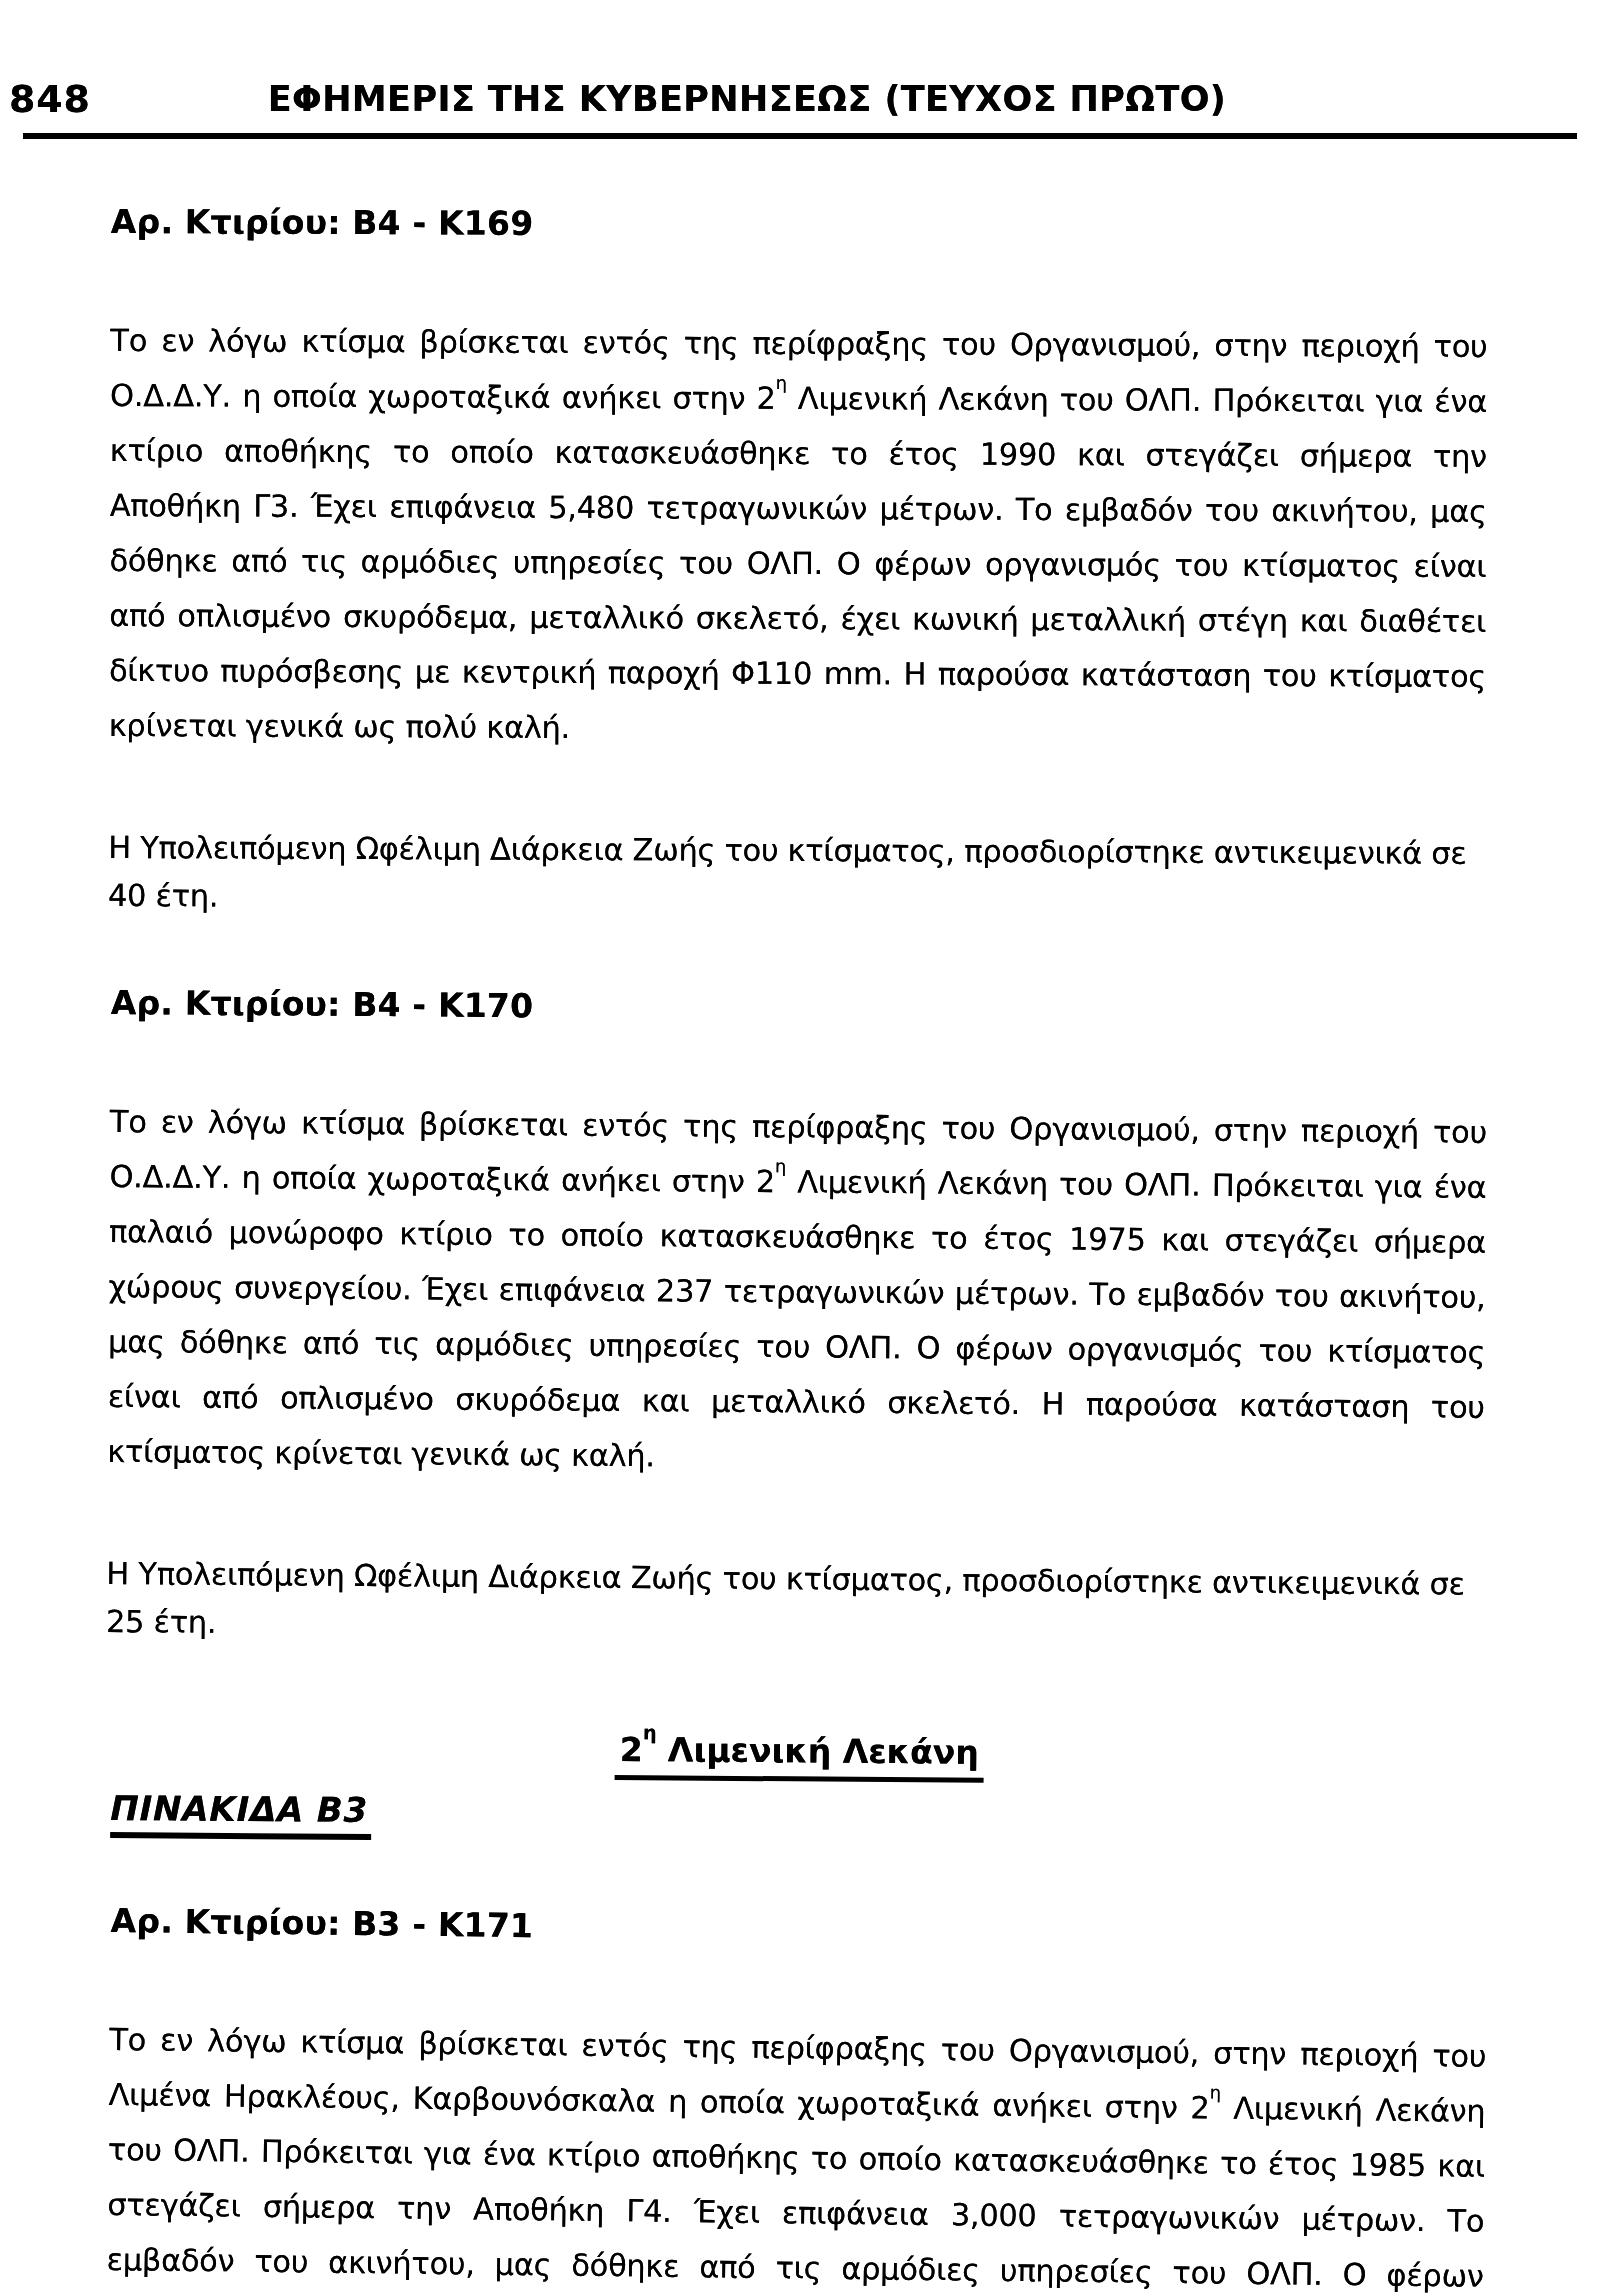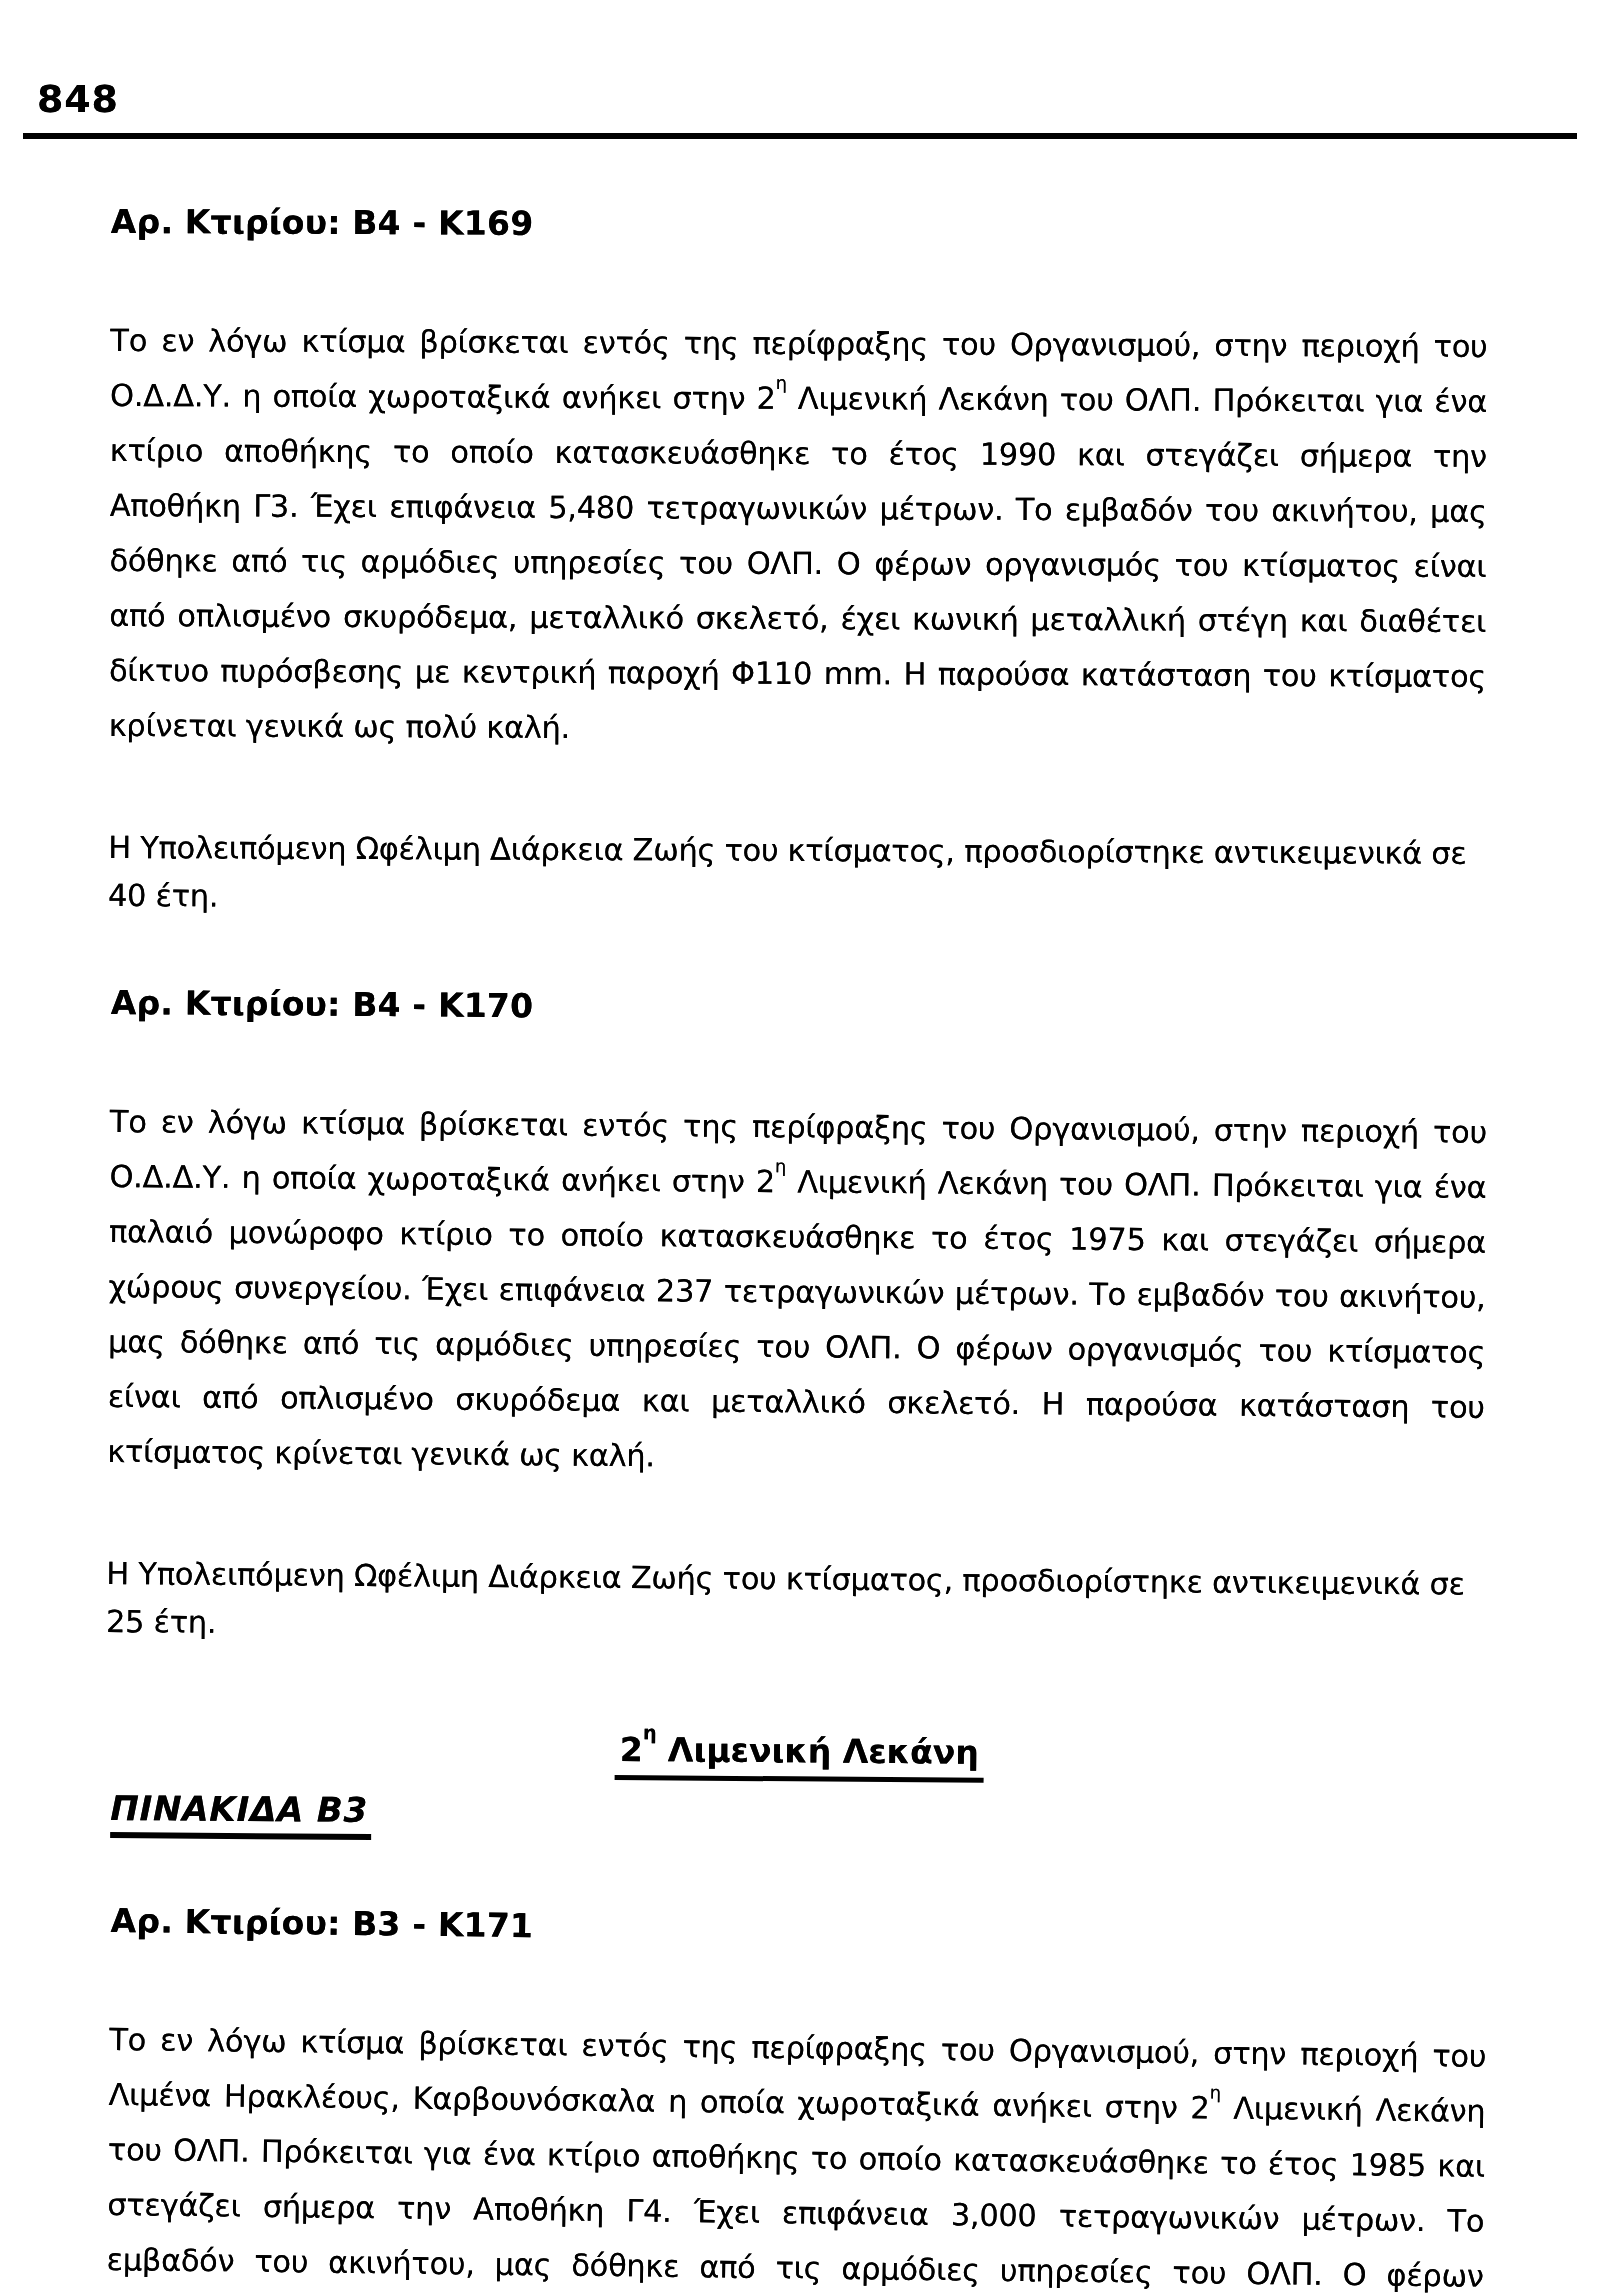--- a/index.html
+++ b/index.html
@@ -9,21 +9,21 @@
     margin:0 auto;
     background:#ffffff;
     color:#000;
     font-family:"DejaVu Sans", sans-serif;
     overflow:hidden;
     text-shadow:0 0 0.6px rgba(0,0,0,.85);
   }
   
   .header { position:relative; height:133px; }
   .page-num {
-    position:absolute; left:37px; top:77px;
+    position:absolute; left:9px; top:77px;
     font-size:38px; font-weight:bold; letter-spacing:0.8px;
   }
   .header-title {
     position:absolute; left:96px; right:201px; top:79px;
     text-align:center;
     font-size:35px; font-weight:bold; letter-spacing:0.4px;
     white-space:nowrap;
   }
   .rule {
     margin:0 22.5px;
@@ -69,20 +69,21 @@
     letter-spacing:0.8px;
   }
 </style>
 </head>
 <body>
 
 <div class="page">
 
   <div class="header">
     <div class="page-num">848</div>
+    <div class="header-title">ΕΦΗΜΕΡΙΣ ΤΗΣ ΚΥΒΕΡΝΗΣΕΩΣ (ΤΕΥΧΟΣ ΠΡΩΤΟ)</div>
   </div>
   <div class="rule"></div>
 
   <div class="content">
 
     <div class="tilt-a">
       <div class="b-heading">Αρ. Κτιρίου: Β4 - Κ169</div>
       <div class="b-par">Το εν λόγω κτίσμα βρίσκεται εντός της περίφραξης του Οργανισμού, στην περιοχή του Ο.Δ.Δ.Υ. η οποία χωροταξικά ανήκει στην 2<sup>η</sup> Λιμενική Λεκάνη του ΟΛΠ. Πρόκειται για ένα κτίριο αποθήκης το οποίο κατασκευάσθηκε το έτος 1990 και στεγάζει σήμερα την Αποθήκη Γ3. Έχει επιφάνεια 5,480 τετραγωνικών μέτρων. Το εμβαδόν του ακινήτου, μας δόθηκε από τις αρμόδιες υπηρεσίες του ΟΛΠ. Ο φέρων οργανισμός του κτίσματος είναι από οπλισμένο σκυρόδεμα, μεταλλικό σκελετό, έχει κωνική μεταλλική στέγη και διαθέτει δίκτυο πυρόσβεσης με κεντρική παροχή Φ110 mm. Η παρούσα κατάσταση του κτίσματος κρίνεται γενικά ως πολύ καλή.</div>
       <div class="b-life">Η Υπολειπόμενη Ωφέλιμη Διάρκεια Ζωής του κτίσματος, προσδιορίστηκε αντικειμενικά σε 40 έτη.</div>
     </div>

